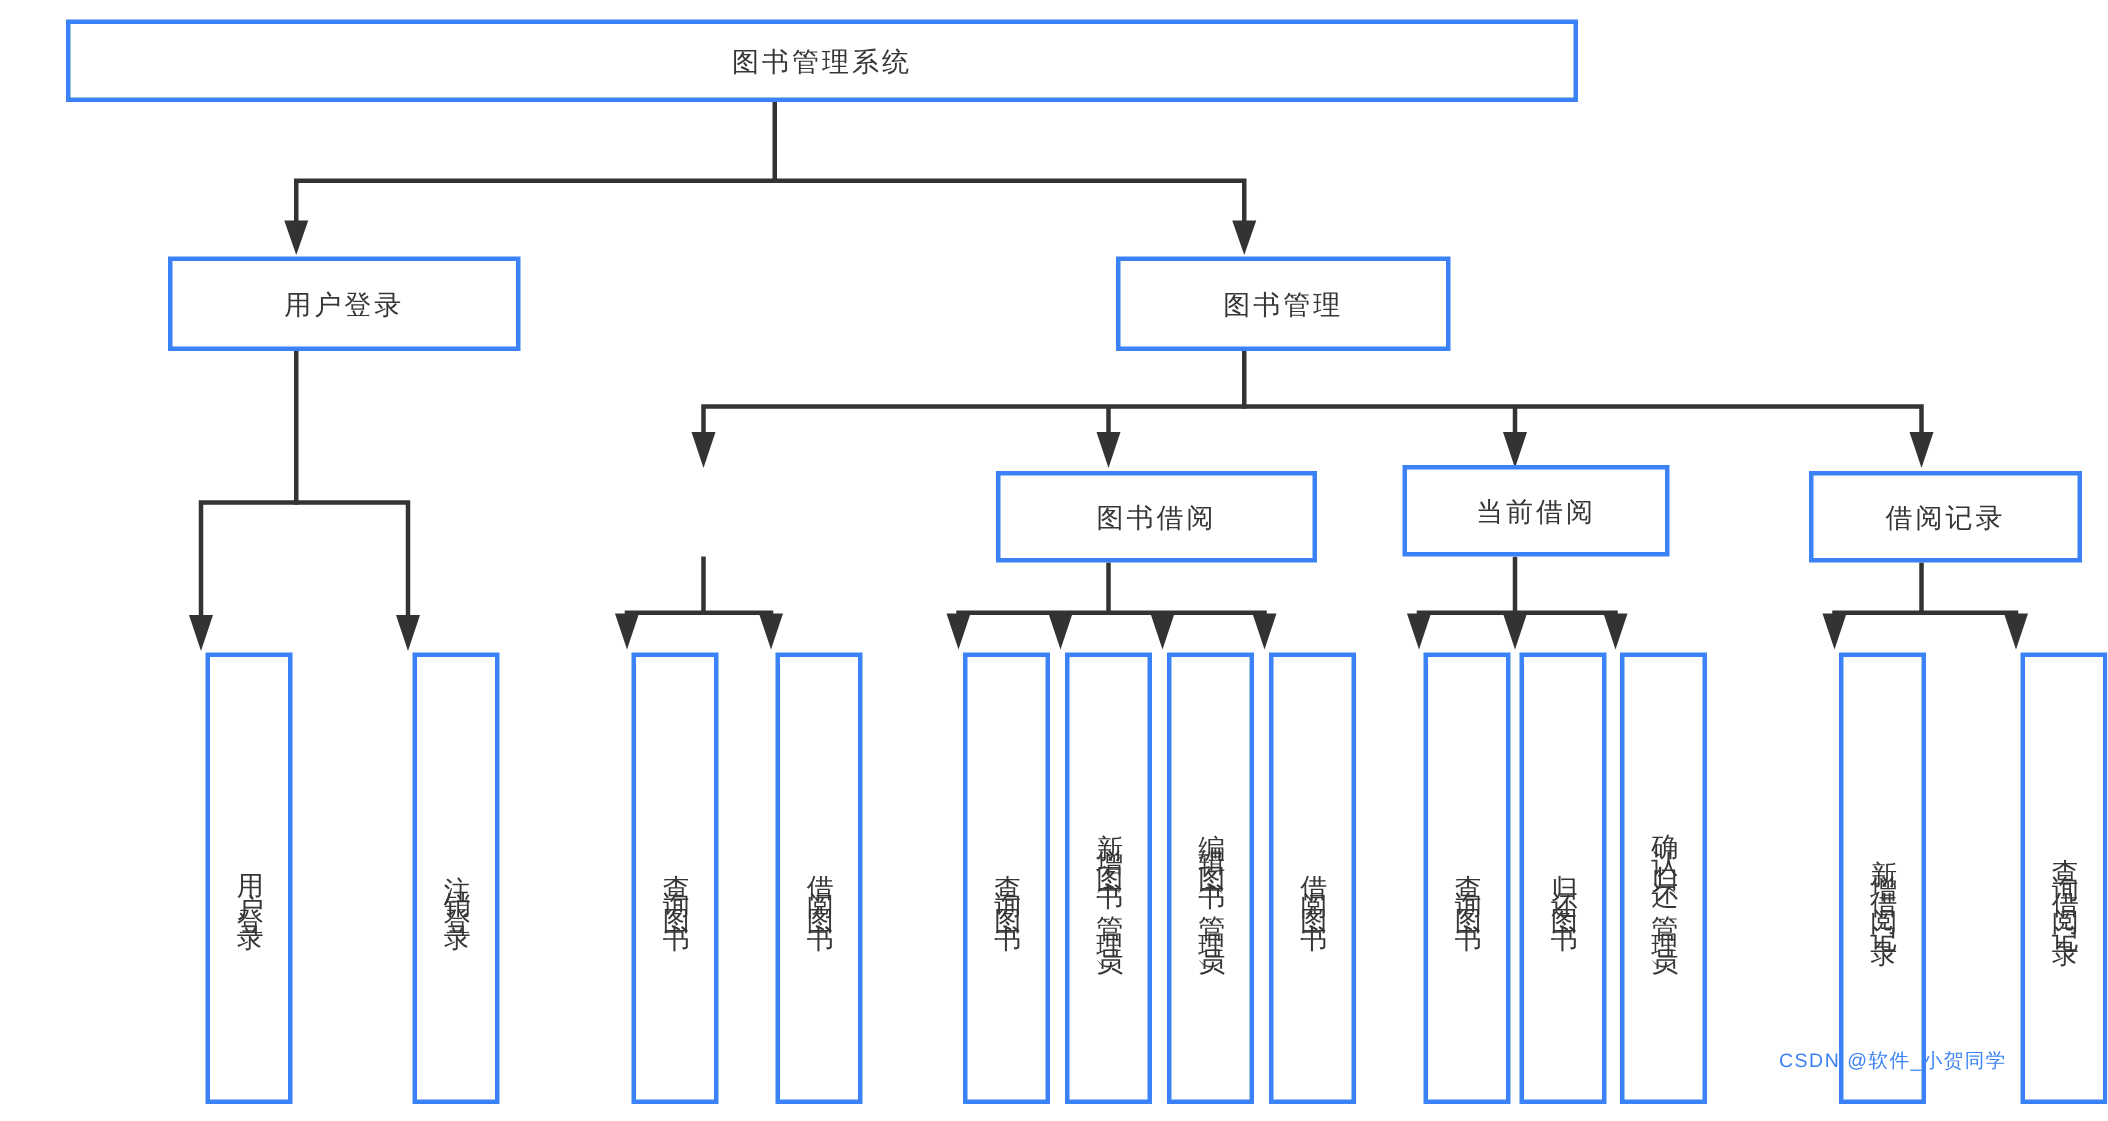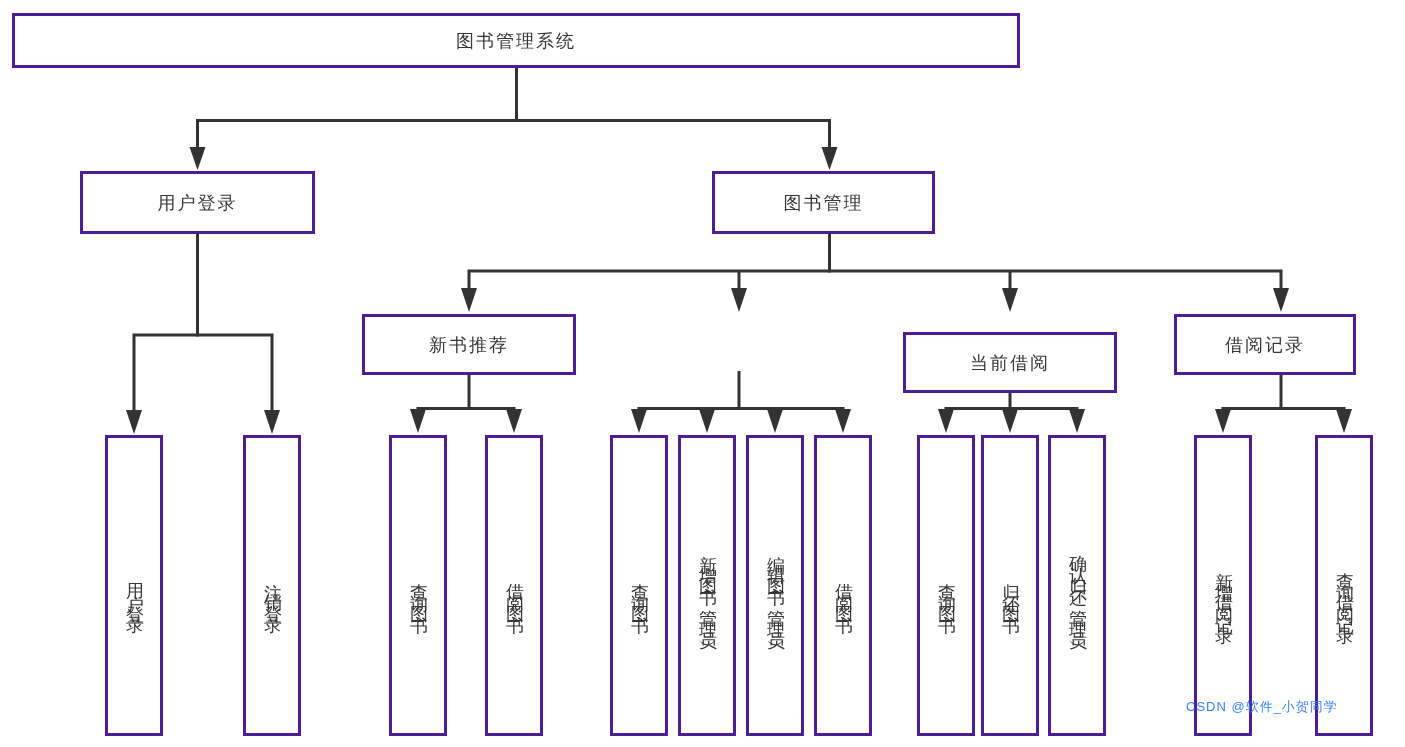--- a/index.html
+++ b/index.html
@@ -5,23 +5,23 @@
   html,body{margin:0;padding:0;background:#ffffff;}
   .canvas{
     position:relative;width:1405px;height:747px;background:#ffffff;overflow:hidden;
     font-family:"Liberation Sans","DejaVu Sans",sans-serif;
   }
   svg.wires{position:absolute;left:0;top:0;width:1405px;height:747px;}
   svg.wires polyline, svg.wires line{fill:none;stroke:#333333;stroke-width:3;}
   svg.wires polygon{fill:#333333;stroke:none;}
   .node{
     position:absolute;box-sizing:border-box;background:#ffffff;
-    border:3px solid #4c1d95;color:#363636;
+    border:3px solid #3b82f6;color:#363636;
     display:flex;align-items:center;justify-content:center;
-    font-size:18px;letter-spacing:2px;white-space:nowrap;
+    font-size:18px;letter-spacing:2px;white-space:nowrap;margin-left:32px;
   }
   .node.v span{
     writing-mode:vertical-rl;text-orientation:mixed;
     font-size:18px;letter-spacing:11px;line-height:1.1;padding-top:10px;
   }
   .watermark{
     position:absolute;left:1186px;top:698px;
     font-size:13px;color:#3b82f6;letter-spacing:1px;white-space:nowrap;
   }
 </style>
@@ -72,22 +72,22 @@
     <polygon points="1069,409 1085,409 1077,433"></polygon>
     <polygon points="1215,409 1231,409 1223,433"></polygon>
     <polygon points="1336,409 1352,409 1344,433"></polygon>
   </svg>
 
   <div class="node" style="left:12px;top:13px;width:1008px;height:55px">图书管理系统</div>
 
   <div class="node" style="left:80px;top:171px;width:235px;height:63px">用户登录</div>
   <div class="node" style="left:712px;top:171px;width:223px;height:63px">图书管理</div>
 
-  <div class="node" style="left:362px;top:314px;width:214px;height:61px">新书推荐</div>
-  <div class="node" style="left:903px;top:332px;width:214px;height:61px">当前借阅</div>
+  <div class="node" style="left:632px;top:314px;width:214px;height:61px">图书借阅</div>
+  <div class="node" style="left:903px;top:310px;width:178px;height:61px">当前借阅</div>
   <div class="node" style="left:1174px;top:314px;width:182px;height:61px">借阅记录</div>
 
   <div class="node v" style="left:105px;top:435px;width:58px;height:301px">
     <span>用户登录</span>
   </div>
   <div class="node v" style="left:243px;top:435px;width:58px;height:301px">
     <span>注销登录</span>
   </div>
 
   <div class="node v" style="left:389px;top:435px;width:58px;height:301px">

